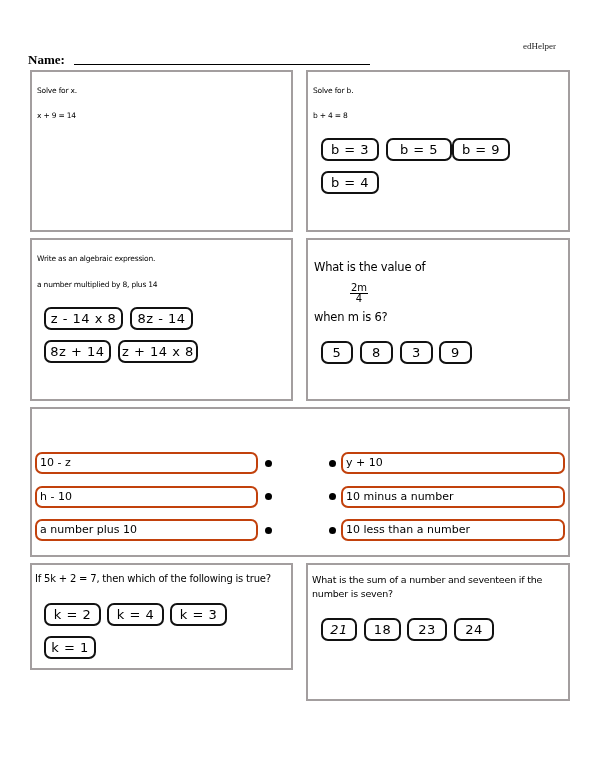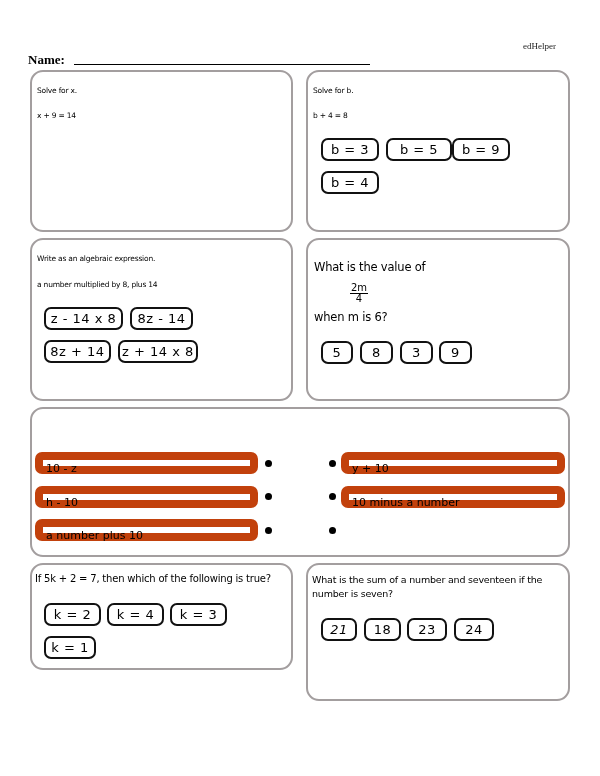--- a/index.html
+++ b/index.html
@@ -1,26 +1,26 @@
 <!DOCTYPE html>
 <html><head>
 <meta charset="utf-8">
 <style>
   html,body{margin:0;padding:0;background:#fff;}
   body{width:600px;height:776px;position:relative;overflow:hidden;font-family:"DejaVu Sans",sans-serif;color:#000;}
   .brand{position:absolute;left:523px;top:41px;font-family:"Liberation Serif",serif;font-size:9px;color:#222;}
   .name-row{position:absolute;left:28px;top:52px;font-family:"Liberation Serif",serif;font-weight:bold;font-size:13px;}
   .name-line{position:absolute;left:74px;top:64px;width:296px;border-bottom:1px solid #000;}
-  .box{position:absolute;border:2px solid #a39e9f;border-radius:13px;box-sizing:border-box;background:#fff;}
+  .box{position:absolute;border:2px solid #a39e9f;border-radius:0;box-sizing:border-box;background:#fff;}
   .small{font-size:7.5px;letter-spacing:-0.2px;position:absolute;}
   .med{font-size:11.5px;position:absolute;letter-spacing:-0.2px;}
   .opt{position:absolute;border:2px solid #111;border-radius:7px;box-sizing:border-box;height:23px;font-size:13px;text-align:center;line-height:19px;background:#fff;letter-spacing:0.5px;}
   .frac{position:absolute;font-size:10px;text-align:center;line-height:10px;margin-left:36px;}
   .frac .num{border-bottom:1px solid #000;padding:0 1px;}
-  .mbox{position:absolute;border:8px solid #c2410c;border-radius:7px;box-sizing:border-box;height:22px;font-size:11px;line-height:18px;padding-left:3px;}
+  .mbox{position:absolute;border:2px solid #c2410c;border-radius:7px;box-sizing:border-box;height:22px;font-size:11px;line-height:18px;padding-left:3px;}
   .dot{position:absolute;width:7px;height:7px;border-radius:50%;background:#000;}
 </style>
 </head>
 <body>
 
 <div class="brand">edHelper</div>
 <div class="name-row">Name:</div>
 <div class="name-line"></div>
 
 <div class="box" style="left:30px;top:70px;width:263px;height:162px;">
@@ -64,20 +64,21 @@
   <div class="mbox" style="left:3px;top:77px;width:223px;">h - 10</div>
   <div class="mbox" style="left:3px;top:110px;width:223px;">a number plus 10</div>
   <div class="dot" style="left:233px;top:51px;"></div>
   <div class="dot" style="left:233px;top:84px;"></div>
   <div class="dot" style="left:233px;top:118px;"></div>
   <div class="dot" style="left:297px;top:51px;"></div>
   <div class="dot" style="left:297px;top:84px;"></div>
   <div class="dot" style="left:297px;top:118px;"></div>
   <div class="mbox" style="left:309px;top:43px;width:224px;">y + 10</div>
   <div class="mbox" style="left:309px;top:77px;width:224px;">10 minus a number</div>
+  <div class="mbox" style="left:309px;top:110px;width:224px;">10 less than a number</div>
 </div>
 
 <div class="box" style="left:30px;top:563px;width:263px;height:107px;">
   <div class="med" style="left:3px;top:8px;font-size:10px;">If 5k + 2 = 7, then which of the following is true?</div>
   <div class="opt" style="left:12px;top:38px;width:57px;">k = 2</div>
   <div class="opt" style="left:75px;top:38px;width:57px;">k = 4</div>
   <div class="opt" style="left:138px;top:38px;width:57px;">k = 3</div>
   <div class="opt" style="left:12px;top:71px;width:52px;">k = 1</div>
 </div>
 

